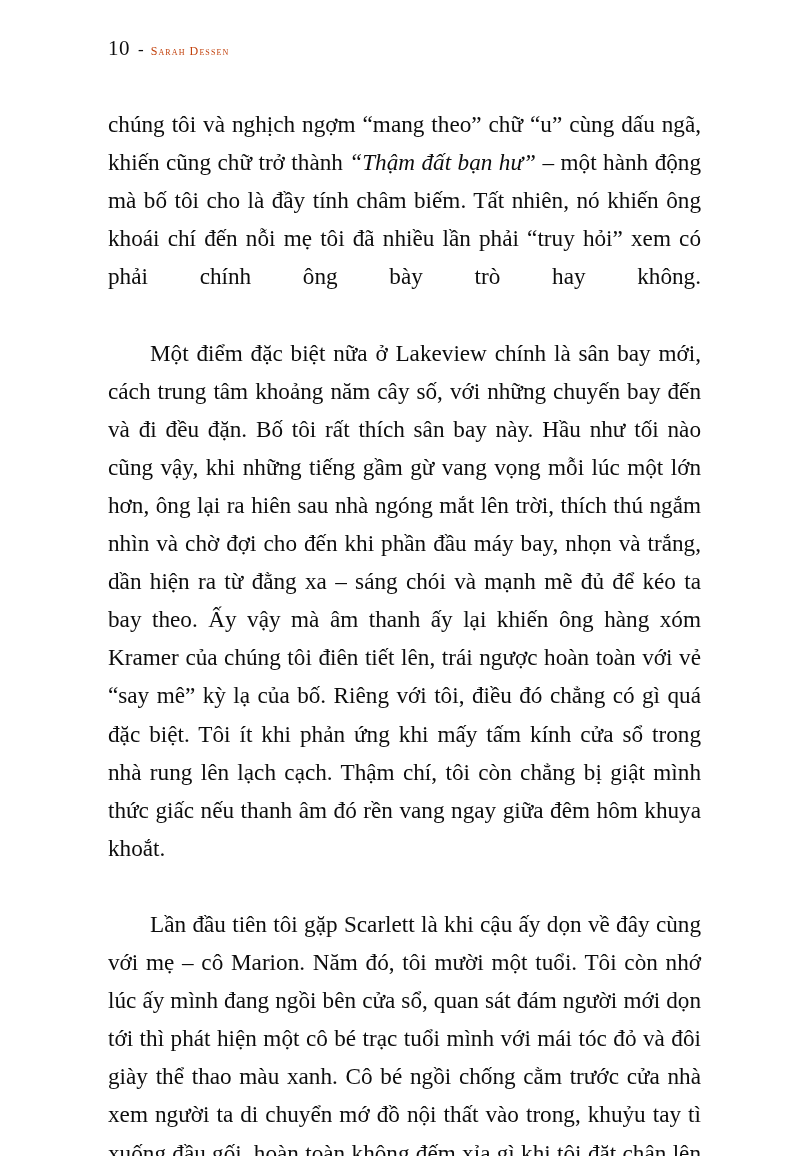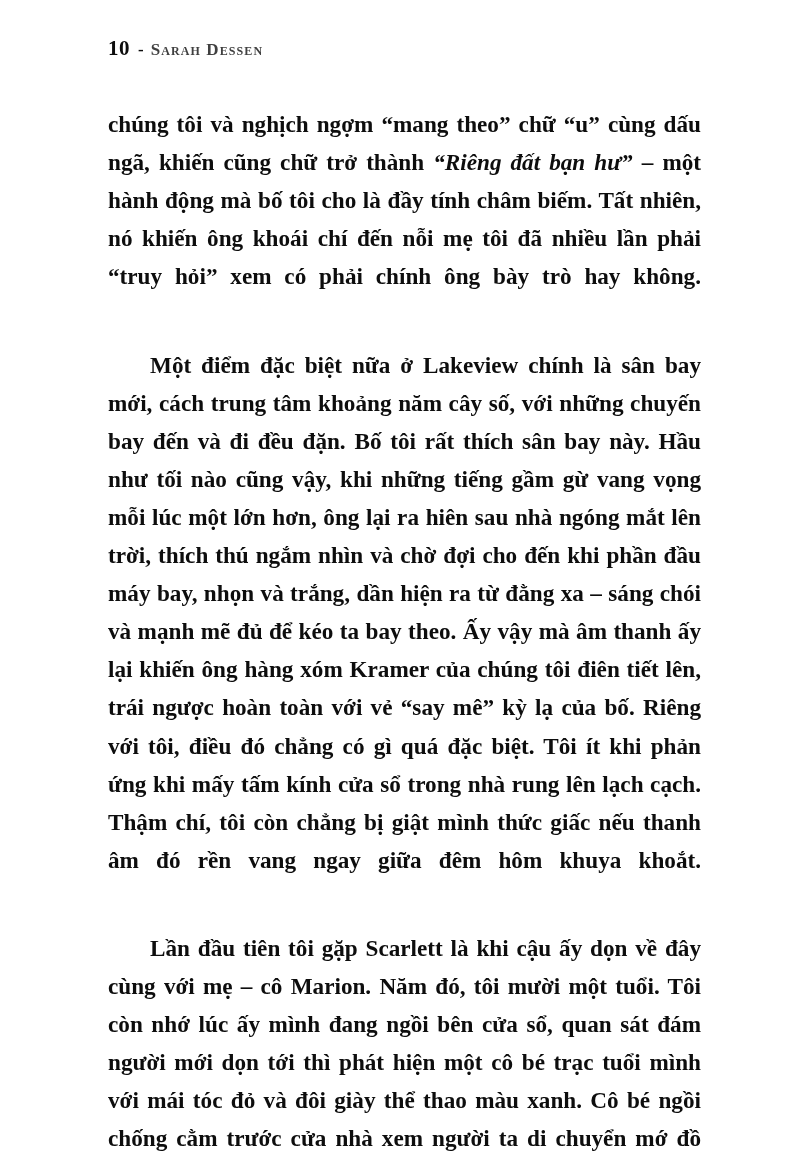--- a/index.html
+++ b/index.html
@@ -13,21 +13,20 @@
     font-family: "Liberation Serif", "DejaVu Serif", serif;
     color: #0d0d0d;
     overflow: hidden;
   }
 
   .page {
     position: relative;
     width: 676px;
     height: 1156px;
     box-sizing: border-box;
-    font-weight: bold;
   }
 
   
   .running-head {
     position: absolute;
     left: 108px;
     top: 36px;
     display: flex;
     align-items: baseline;
     white-space: nowrap;
@@ -36,24 +35,24 @@
     font-size: 21px;
     letter-spacing: 0.5px;
     color: #0d0d0d;
   }
   .head-dash {
     font-size: 17px;
     padding: 0 7px 0 8px;
     color: #0d0d0d;
   }
   .head-author {
-    font-size: 17px;
+    font-size: 12px;
     font-variant: small-caps;
     letter-spacing: 1.1px;
-    color: #404040;
+    color: #c2410c;
   }
 
   
   .textblock {
     position: absolute;
     left: 108px;
     top: 105px;
     width: 593px;
   }
 
@@ -64,21 +63,21 @@
     text-align: justify;
     text-justify: inter-word;
     text-indent: 0;
     word-spacing: 0.2px;
     hyphens: none;
   }
   p.para.indent {
     text-indent: 42px;
   }
   p.para + p.para {
-    margin-top: 12px;
+    margin-top: 0;
   }
 
   
   p.para::after {
     content: "";
     display: inline-block;
     width: 100%;
   }
 
   .title-italic {
@@ -90,18 +89,18 @@
 
 <div class="page">
 
   <div class="running-head">
     <span class="folio">10</span>
     <span class="head-dash">-</span>
     <span class="head-author">Sarah Dessen</span>
   </div>
 
   <div class="textblock">
-      <p class="para"><span class="">chúng tôi và nghịch ngợm “mang theo” chữ “u” cùng dấu ngã, khiến cũng chữ trở thành </span><span class="title-italic">“Riêng đất bạn hư”</span><span class=""> – một hành động mà bố tôi cho là đầy tính châm biếm. Tất nhiên, nó khiến ông khoái chí đến nỗi mẹ tôi đã nhiều lần phải “truy hỏi” xem có phải chính ông bày trò hay không.</span></p>
+      <p class="para"><span class="">chúng tôi và nghịch ngợm “mang theo” chữ “u” cùng dấu ngã, khiến cũng chữ trở thành </span><span class="title-italic">“Thậm đất bạn hư”</span><span class=""> – một hành động mà bố tôi cho là đầy tính châm biếm. Tất nhiên, nó khiến ông khoái chí đến nỗi mẹ tôi đã nhiều lần phải “truy hỏi” xem có phải chính ông bày trò hay không.</span></p>
       <p class="para indent"><span class="">Một điểm đặc biệt nữa ở Lakeview chính là sân bay mới, cách trung tâm khoảng năm cây số, với những chuyến bay đến và đi đều đặn. Bố tôi rất thích sân bay này. Hầu như tối nào cũng vậy, khi những tiếng gầm gừ vang vọng mỗi lúc một lớn hơn, ông lại ra hiên sau nhà ngóng mắt lên trời, thích thú ngắm nhìn và chờ đợi cho đến khi phần đầu máy bay, nhọn và trắng, dần hiện ra từ đằng xa – sáng chói và mạnh mẽ đủ để kéo ta bay theo. Ấy vậy mà âm thanh ấy lại khiến ông hàng xóm Kramer của chúng tôi điên tiết lên, trái ngược hoàn toàn với vẻ “say mê” kỳ lạ của bố. Riêng với tôi, điều đó chẳng có gì quá đặc biệt. Tôi ít khi phản ứng khi mấy tấm kính cửa sổ trong nhà rung lên lạch cạch. Thậm chí, tôi còn chẳng bị giật mình thức giấc nếu thanh âm đó rền vang ngay giữa đêm hôm khuya khoắt.</span></p>
       <p class="para indent"><span class="">Lần đầu tiên tôi gặp Scarlett là khi cậu ấy dọn về đây cùng với mẹ – cô Marion. Năm đó, tôi mười một tuổi. Tôi còn nhớ lúc ấy mình đang ngồi bên cửa sổ, quan sát đám người mới dọn tới thì phát hiện một cô bé trạc tuổi mình với mái tóc đỏ và đôi giày thể thao màu xanh. Cô bé ngồi chống cằm trước cửa nhà xem người ta di chuyển mớ đồ nội thất vào trong, khuỷu tay tì xuống đầu gối, hoàn toàn không đếm xỉa gì khi tôi đặt chân lên khoảng sân trước ngôi nhà mới của mình. Khi ấy, tôi dừng lại bên mái hiên và chờ đợi người bạn hàng xóm mới thốt lên một câu gì đó mở lời, bởi tôi không giỏi kết bạn. Tôi quá nhút nhát, quá thu mình và thường kết nhầm bạn với những đứa trẻ hống hách, để rồi trở thành nạn nhân cho những trò trêu ghẹo, bắt nạt của chúng. Và</span></p>
     </div>
 
 </div>
 
 </body></html>

